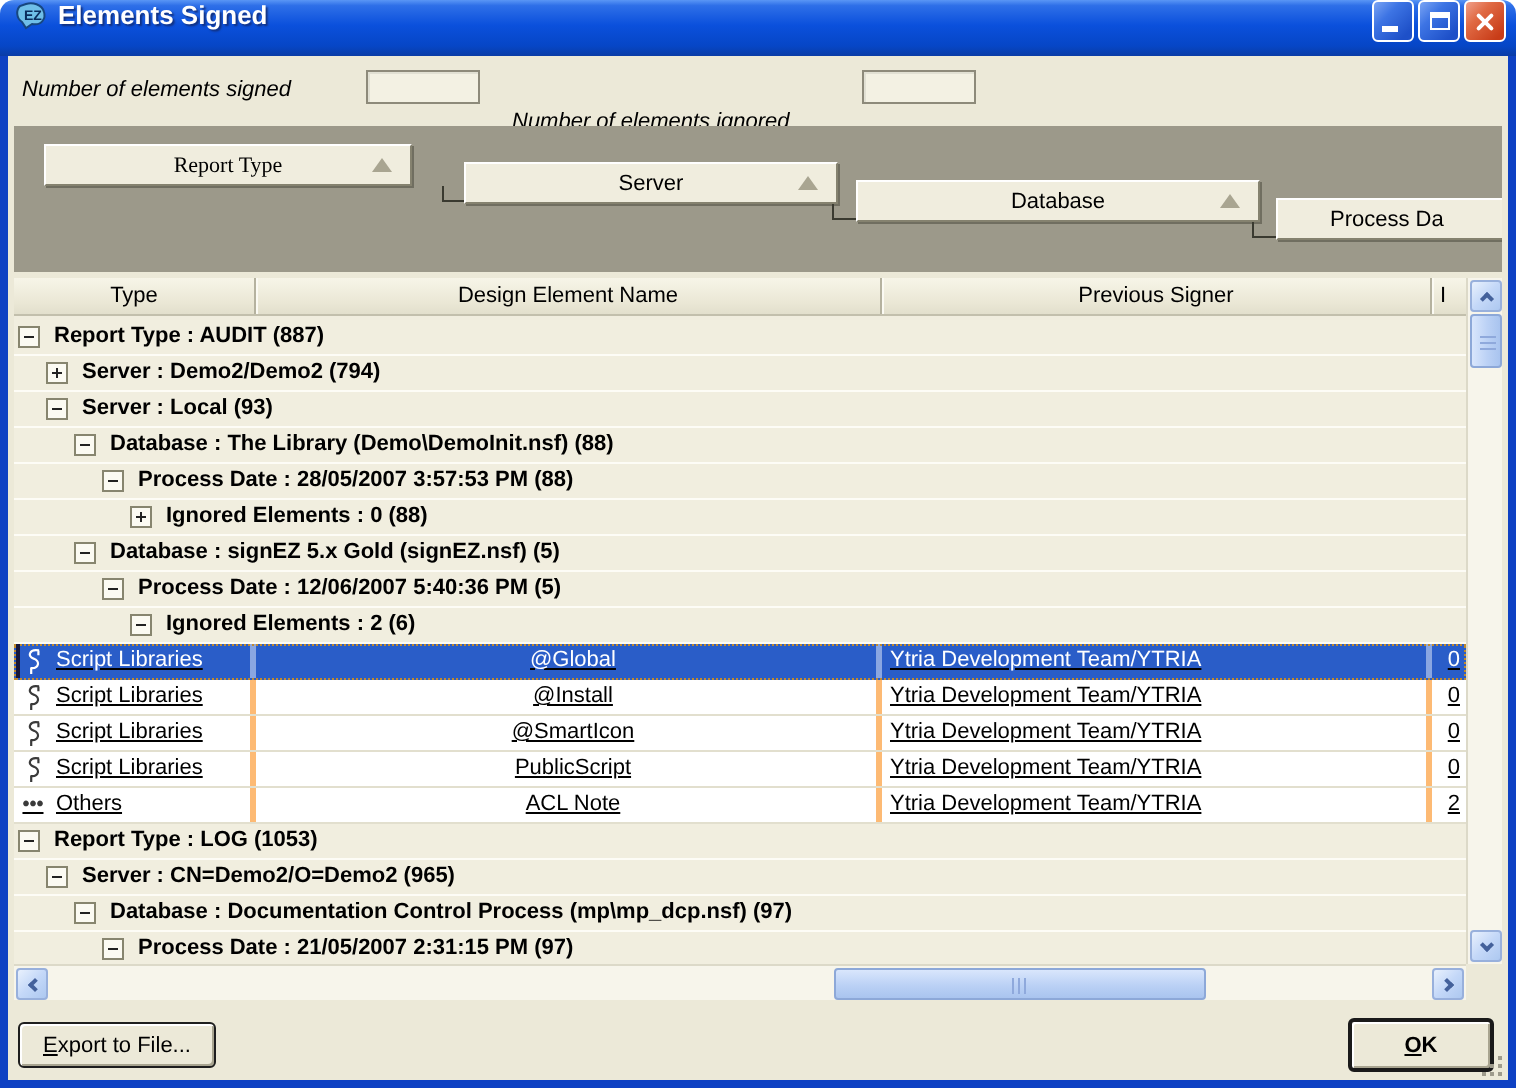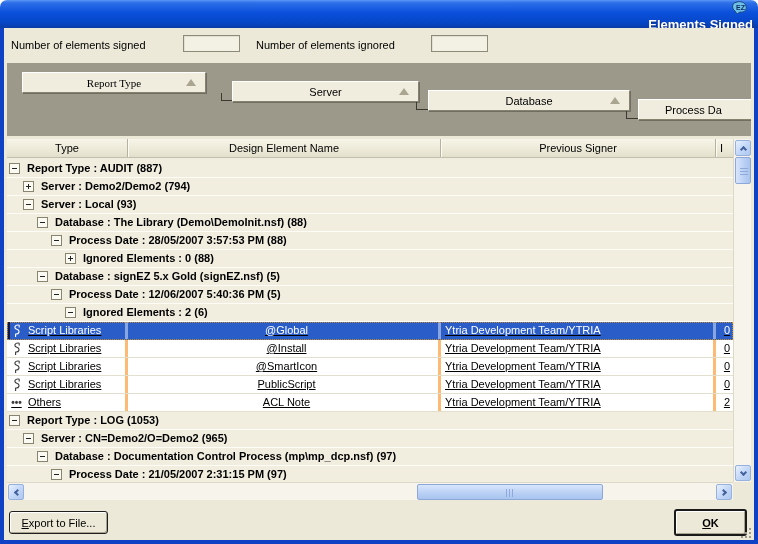--- a/index.html
+++ b/index.html
@@ -1,35 +1,35 @@
 <!DOCTYPE html>
 <html><head>
 <meta charset="utf-8">
 <style>
   html,body{margin:0;padding:0;background:#fff;}
   *{box-sizing:border-box;}
   .window{position:relative;width:758px;height:544px;font-family:"Liberation Sans",sans-serif;overflow:hidden;}
   
   .titlebar{position:absolute;top:0;left:0;right:0;height:28px;border-radius:7px 7px 0 0;
     background:linear-gradient(180deg,#5A96F5 0%,#2E6FE8 10%,#0B50DC 45%,#0646C6 82%,#0A3CA6 100%);
-    display:flex;align-items:flex-end;padding:0 5px 0 7px;flex-direction:column;}
+    display:flex;align-items:flex-start;padding:0 5px 0 7px;}
   .app-icon{width:17px;height:17px;margin-right:5px;flex:0 0 auto;}
   .wtitle{color:#fff;font-size:13px;font-weight:bold;text-shadow:1px 1px 1px #12307E;flex:1;white-space:nowrap;}
   .tb-controls{display:flex;gap:2px;}
   .tb-btn{position:relative;width:21px;height:21px;border:1px solid #fff;border-radius:3px;padding:0;cursor:default;}
   .tb-btn.minmax{background:linear-gradient(135deg,#7AA4F4 0%,#3D74E4 35%,#1E50C8 85%);}
   .tb-btn.close{background:linear-gradient(135deg,#F0A08A 0%,#E06A44 35%,#C83C18 88%);}
   .g-min{position:absolute;left:4px;bottom:4px;width:8px;height:3px;background:#fff;}
   .g-max{position:absolute;left:5px;top:5px;width:10px;height:9px;border:1px solid #fff;border-top:3px solid #fff;}
   .g-x1,.g-x2{position:absolute;left:4px;top:9px;width:11px;height:2px;background:#fff;border-radius:1px;}
   .g-x1{transform:rotate(45deg);} .g-x2{transform:rotate(-45deg);}
   
   .frame{position:absolute;top:28px;left:0;right:0;bottom:0;background:#0E41C3;padding:0 4px 4px;}
   .client{position:relative;width:750px;height:512px;background:#ECE9D8;}
-  .lbl{position:absolute;font-size:11px;color:#000;white-space:nowrap;}
+  .lbl{position:absolute;font-size:11px;color:#000;white-space:nowrap;font-style:italic;}
   .counter-box{position:absolute;width:57px;height:17px;background:#F3F1E3;border:1px solid #8D8A7A;
     box-shadow:inset 1px 1px 0 rgba(0,0,0,.07);font-size:11px;line-height:15px;padding:0 3px;}
   
   .gpanel{position:absolute;left:3px;top:35px;width:744px;height:73px;background:#9C998A;overflow:hidden;}
   .gbtn{position:absolute;height:21px;background:#F0EDDE;border:1px solid;border-color:#FFFFFF #85826F #85826F #FFFFFF;
     box-shadow:1px 1px 0 rgba(60,58,45,.45);font-size:11px;color:#000;display:flex;align-items:center;justify-content:center;}
   .gbtn .sarr{position:absolute;right:9px;top:6px;width:0;height:0;border-left:5px solid transparent;border-right:5px solid transparent;border-bottom:7px solid #A9A591;}
   .gb1{left:15px;top:9px;width:184px;font-family:Liberation Serif, serif;} .gb2{left:225px;top:18px;width:187px;}
   .gb3{left:421px;top:27px;width:202px;} .gb4{left:631px;top:36px;width:140px;justify-content:flex-start;padding-left:26px;}
   .conn{position:absolute;border-left:1px solid #3A3A30;border-bottom:1px solid #3A3A30;}
@@ -110,21 +110,21 @@
           <span class="g-x2"></span>
         </button>
     </span>
   </div>
 
   <div class="frame">
     <div class="client">
 
       <span class="lbl" style="left:7px;top:11px;">Number of elements signed</span>
       <span class="counter-box" style="left:179px;top:7px;"></span>
-      <span class="lbl" style="left:252px;top:11px;">Number of elements ignored</span>
+      <span class="lbl" style="left:252px;top:27px;">Number of elements ignored</span>
       <span class="counter-box" style="left:427px;top:7px;"></span>
 
       <div class="gpanel">
         <div class="gbtn gb1">
           <span>Report Type</span>
           <span class="sarr"></span>
         </div>
         <div class="conn cn1"></div>
         <div class="gbtn gb2">
           <span>Server</span>

